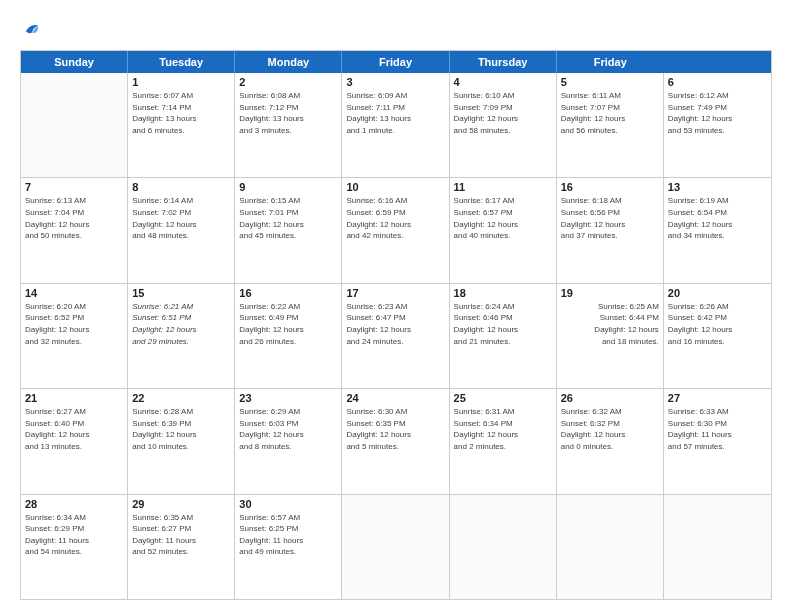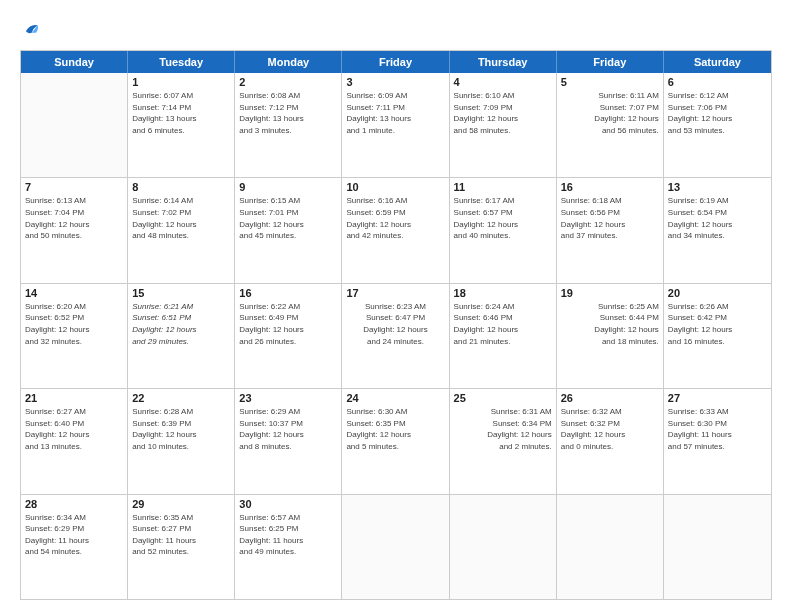--- a/index.html
+++ b/index.html
@@ -131,21 +131,20 @@
   </div>
 
   <div class="calendar">
     <div class="cal-header" id="cal-header">
         <div class="cal-header-cell">Sunday</div>
         <div class="cal-header-cell">Tuesday</div>
         <div class="cal-header-cell">Monday</div>
         <div class="cal-header-cell">Friday</div>
         <div class="cal-header-cell">Thursday</div>
         <div class="cal-header-cell">Friday</div>
-        <div class="cal-header-cell">Saturday</div>
       </div>
     <div class="cal-body" id="cal-body">
         <div class="cal-row">
           <div class="cal-cell empty"></div>
           <div class="cal-cell">
             <div class="day-num">1</div>
             <div class="day-info" style="white-space: pre-line;">Sunrise: 6:07 AM
 Sunset: 7:14 PM
 Daylight: 13 hours
 and 6 minutes.</div>
@@ -166,29 +165,29 @@
           </div>
           <div class="cal-cell">
             <div class="day-num">4</div>
             <div class="day-info" style="white-space: pre-line;">Sunrise: 6:10 AM
 Sunset: 7:09 PM
 Daylight: 12 hours
 and 58 minutes.</div>
           </div>
           <div class="cal-cell">
             <div class="day-num">5</div>
-            <div class="day-info" style="white-space: pre-line; text-align: right;">Sunrise: 6:11 AM
+            <div class="day-info" style="white-space: pre-line;">Sunrise: 6:11 AM
 Sunset: 7:07 PM
 Daylight: 12 hours
 and 56 minutes.</div>
           </div>
           <div class="cal-cell">
             <div class="day-num">6</div>
             <div class="day-info" style="white-space: pre-line;">Sunrise: 6:12 AM
-Sunset: 7:06 PM
+Sunset: 7:49 PM
 Daylight: 12 hours
 and 53 minutes.</div>
           </div>
         </div>
         <div class="cal-row">
           <div class="cal-cell">
             <div class="day-num">7</div>
             <div class="day-info" style="white-space: pre-line;">Sunrise: 6:13 AM
 Sunset: 7:04 PM
 Daylight: 12 hours
@@ -254,21 +253,21 @@
           </div>
           <div class="cal-cell">
             <div class="day-num">16</div>
             <div class="day-info" style="white-space: pre-line;">Sunrise: 6:22 AM
 Sunset: 6:49 PM
 Daylight: 12 hours
 and 26 minutes.</div>
           </div>
           <div class="cal-cell">
             <div class="day-num">17</div>
-            <div class="day-info" style="white-space: pre-line; text-align: center;">Sunrise: 6:23 AM
+            <div class="day-info" style="white-space: pre-line;">Sunrise: 6:23 AM
 Sunset: 6:47 PM
 Daylight: 12 hours
 and 24 minutes.</div>
           </div>
           <div class="cal-cell">
             <div class="day-num">18</div>
             <div class="day-info" style="white-space: pre-line;">Sunrise: 6:24 AM
 Sunset: 6:46 PM
 Daylight: 12 hours
 and 21 minutes.</div>
@@ -299,34 +298,34 @@
           <div class="cal-cell">
             <div class="day-num">22</div>
             <div class="day-info" style="white-space: pre-line;">Sunrise: 6:28 AM
 Sunset: 6:39 PM
 Daylight: 12 hours
 and 10 minutes.</div>
           </div>
           <div class="cal-cell">
             <div class="day-num">23</div>
             <div class="day-info" style="white-space: pre-line;">Sunrise: 6:29 AM
-Sunset: 10:37 PM
+Sunset: 6:03 PM
 Daylight: 12 hours
 and 8 minutes.</div>
           </div>
           <div class="cal-cell">
             <div class="day-num">24</div>
             <div class="day-info" style="white-space: pre-line;">Sunrise: 6:30 AM
 Sunset: 6:35 PM
 Daylight: 12 hours
 and 5 minutes.</div>
           </div>
           <div class="cal-cell">
             <div class="day-num">25</div>
-            <div class="day-info" style="white-space: pre-line; text-align: right;">Sunrise: 6:31 AM
+            <div class="day-info" style="white-space: pre-line;">Sunrise: 6:31 AM
 Sunset: 6:34 PM
 Daylight: 12 hours
 and 2 minutes.</div>
           </div>
           <div class="cal-cell">
             <div class="day-num">26</div>
             <div class="day-info" style="white-space: pre-line;">Sunrise: 6:32 AM
 Sunset: 6:32 PM
 Daylight: 12 hours
 and 0 minutes.</div>

